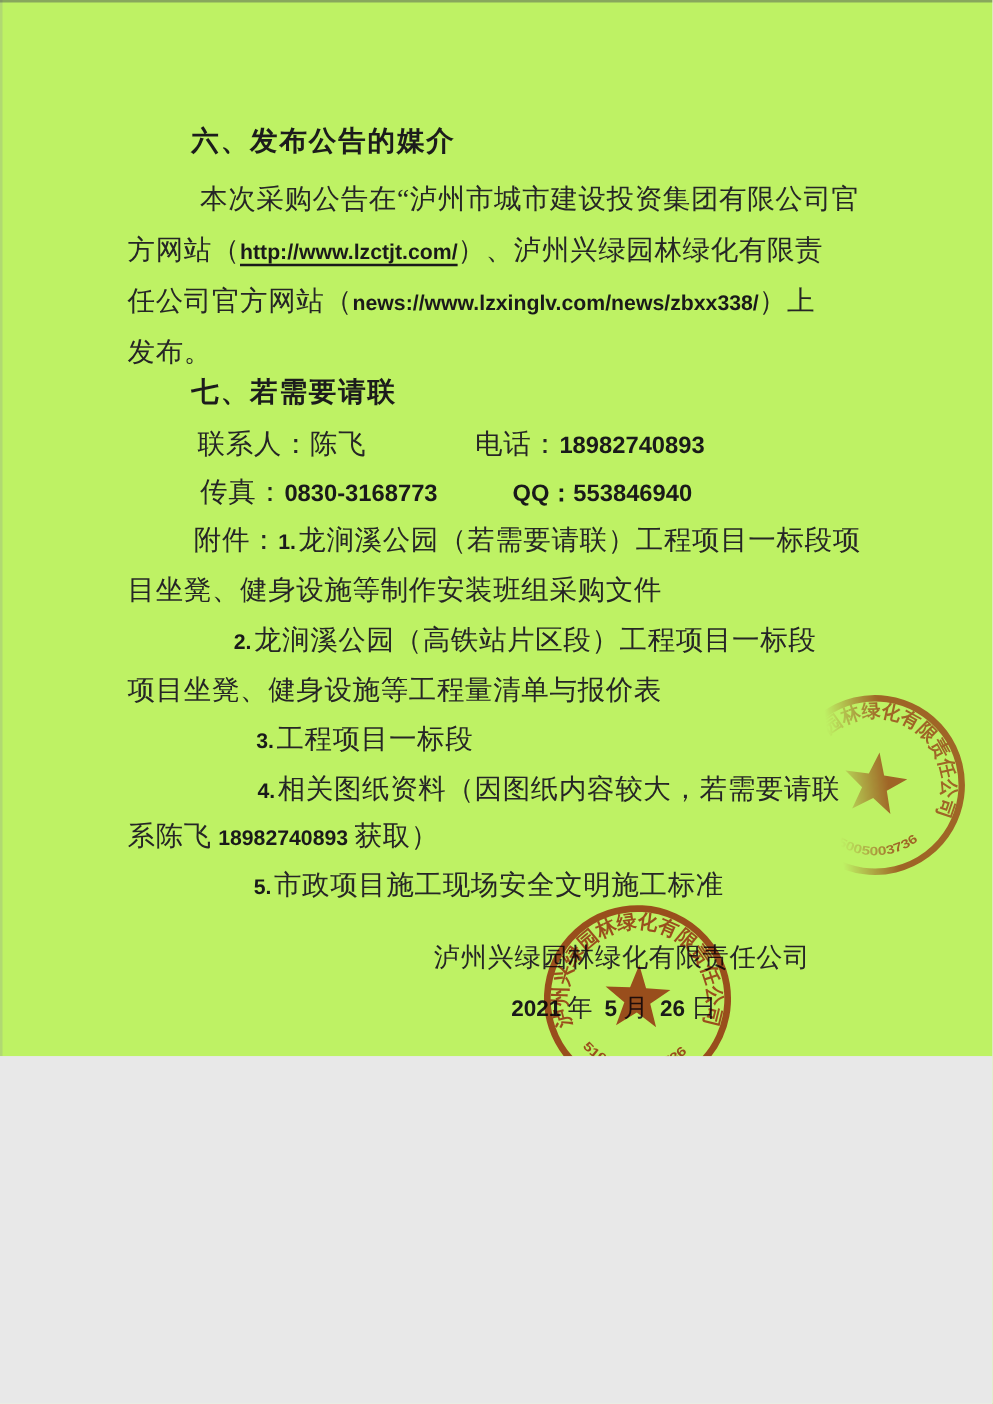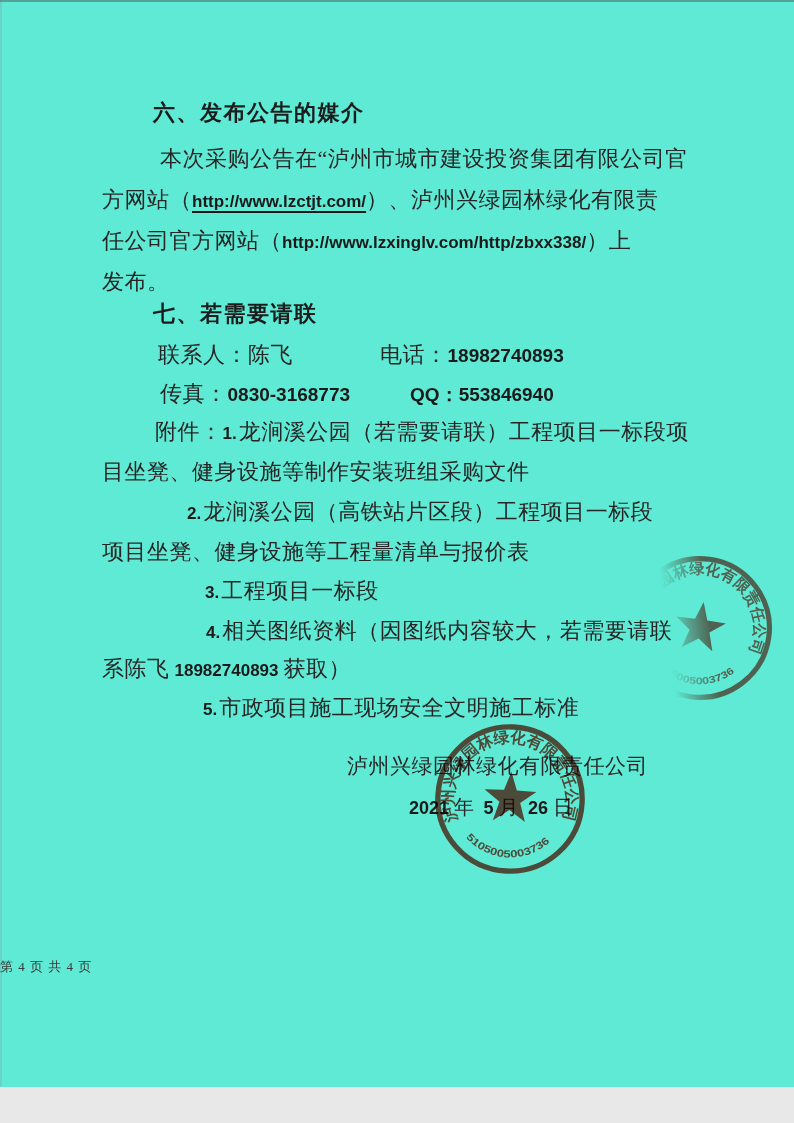--- a/index.html
+++ b/index.html
@@ -1,20 +1,20 @@
 <!DOCTYPE html>
 <html><head>
 <meta charset="utf-8">
 <style>
   html,body { margin:0; padding:0; background:#e8e8e8; }
   .page {
     position:relative;
-    width:794px; height:1087px;
+    width:794px; height:845px;
     margin:0 auto;
-    background:#5eead4;
+    background:#bef264;
     overflow:hidden;
     font-family:"Liberation Serif","DejaVu Serif",serif;
     color:#262626;
     box-shadow:inset 0 2px 0 rgba(70,75,85,.45), inset 2px 0 0 rgba(140,145,155,.25);
   }
   .line {
     position:absolute;
     white-space:nowrap;
     font-size:22px;
     letter-spacing:.5px;
@@ -70,21 +70,21 @@
 
   <div class="line" style="left:102px; top:187px">
     <span>方网站（</span><span class="url u">http://www.lzctjt.com/</span><span>）、泸州兴绿园林绿化有限责</span>
   </div>
 
   <div class="line" style="left:160px; top:146px">
     <span>本次采购公告在“泸州市城市建设投资集团有限公司官</span>
   </div>
 
   <div class="line" style="left:102px; top:228px">
-    <span>任公司官方网站（</span><span class="url">http://www.lzxinglv.com/http/zbxx338/</span><span>）上</span>
+    <span>任公司官方网站（</span><span class="url">news://www.lzxinglv.com/news/zbxx338/</span><span>）上</span>
   </div>
 
   <div class="line" style="left:102px; top:269px">发布。</div>
 
   <div class="line h" style="left:153px; top:301px">七、若需要请联</div>
 
   <div class="line" style="left:158px; top:342px">
     <span>联系人：陈飞</span><span class="gap72">电话：</span><span class="num num19">18982740893</span>
   </div>
 

